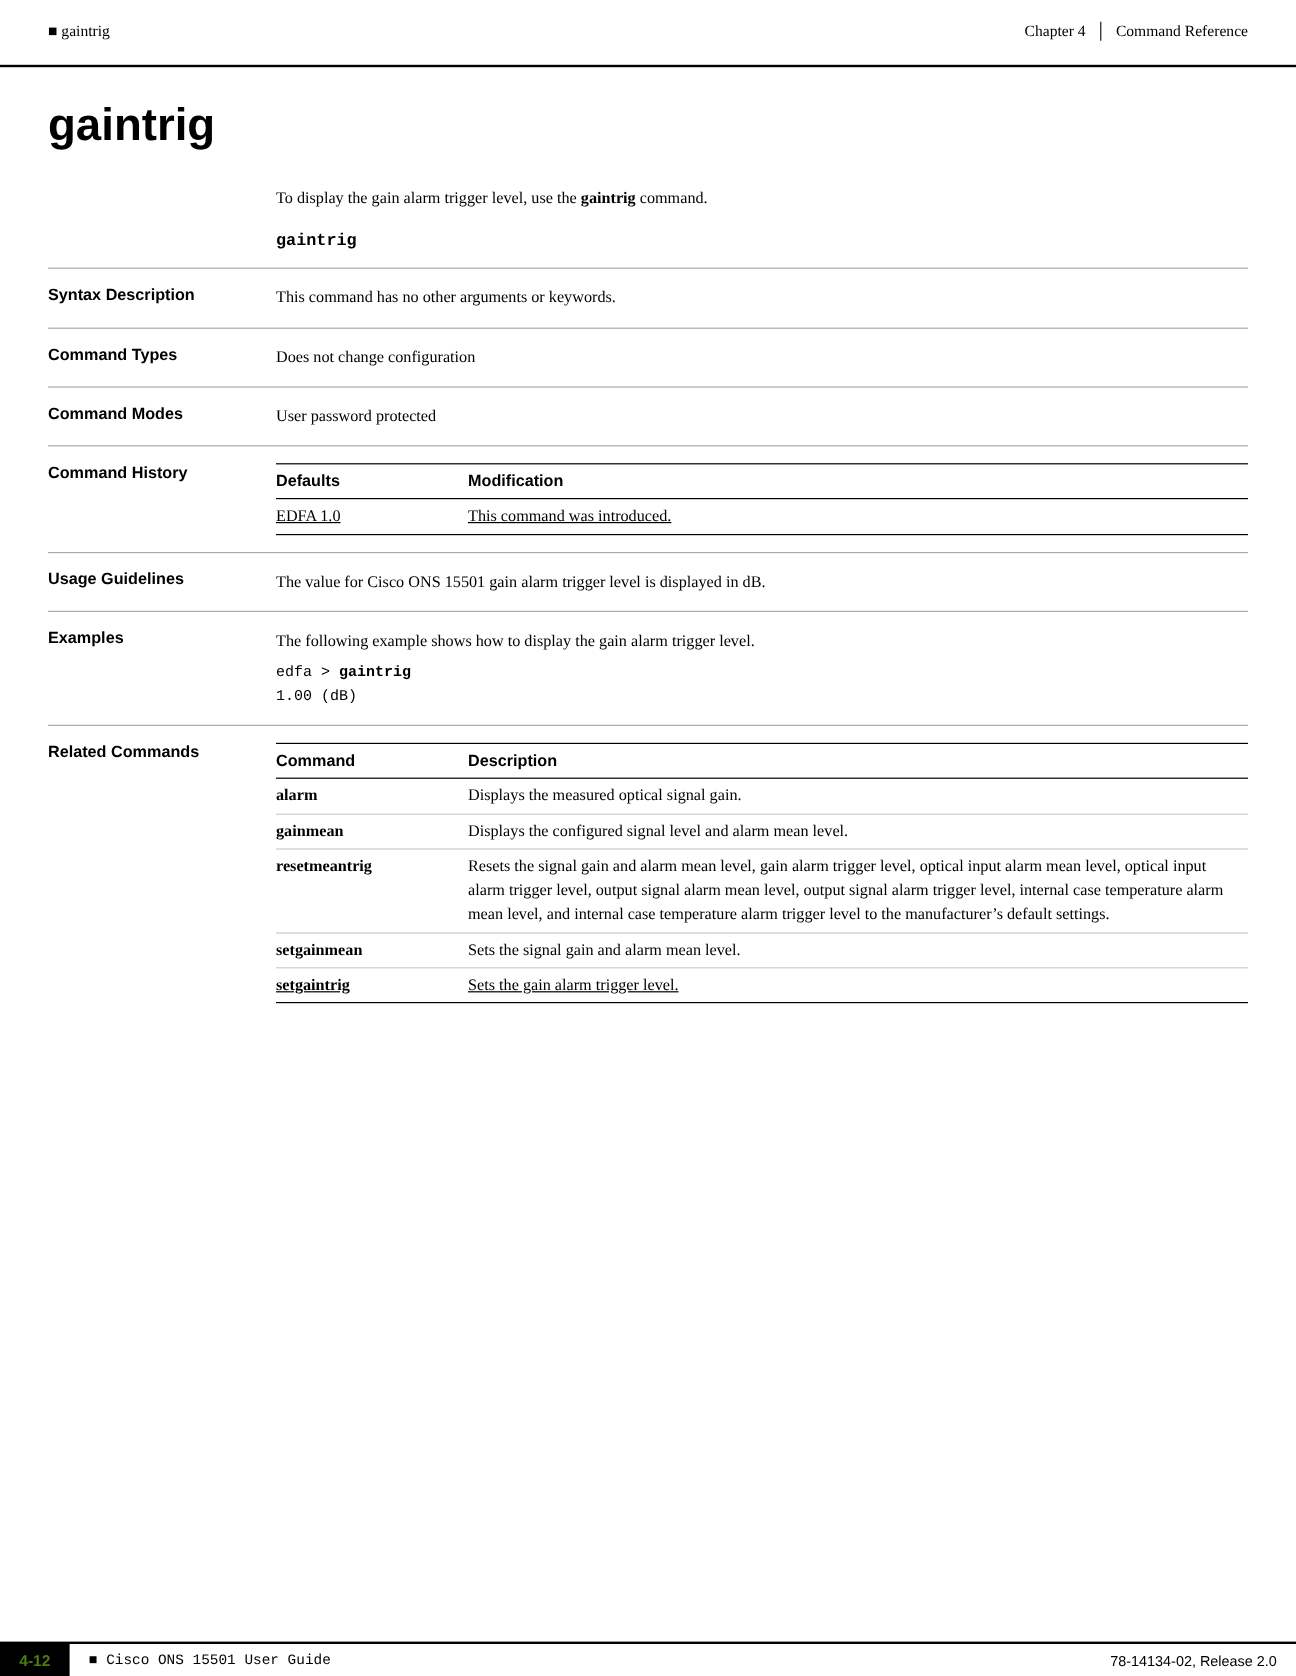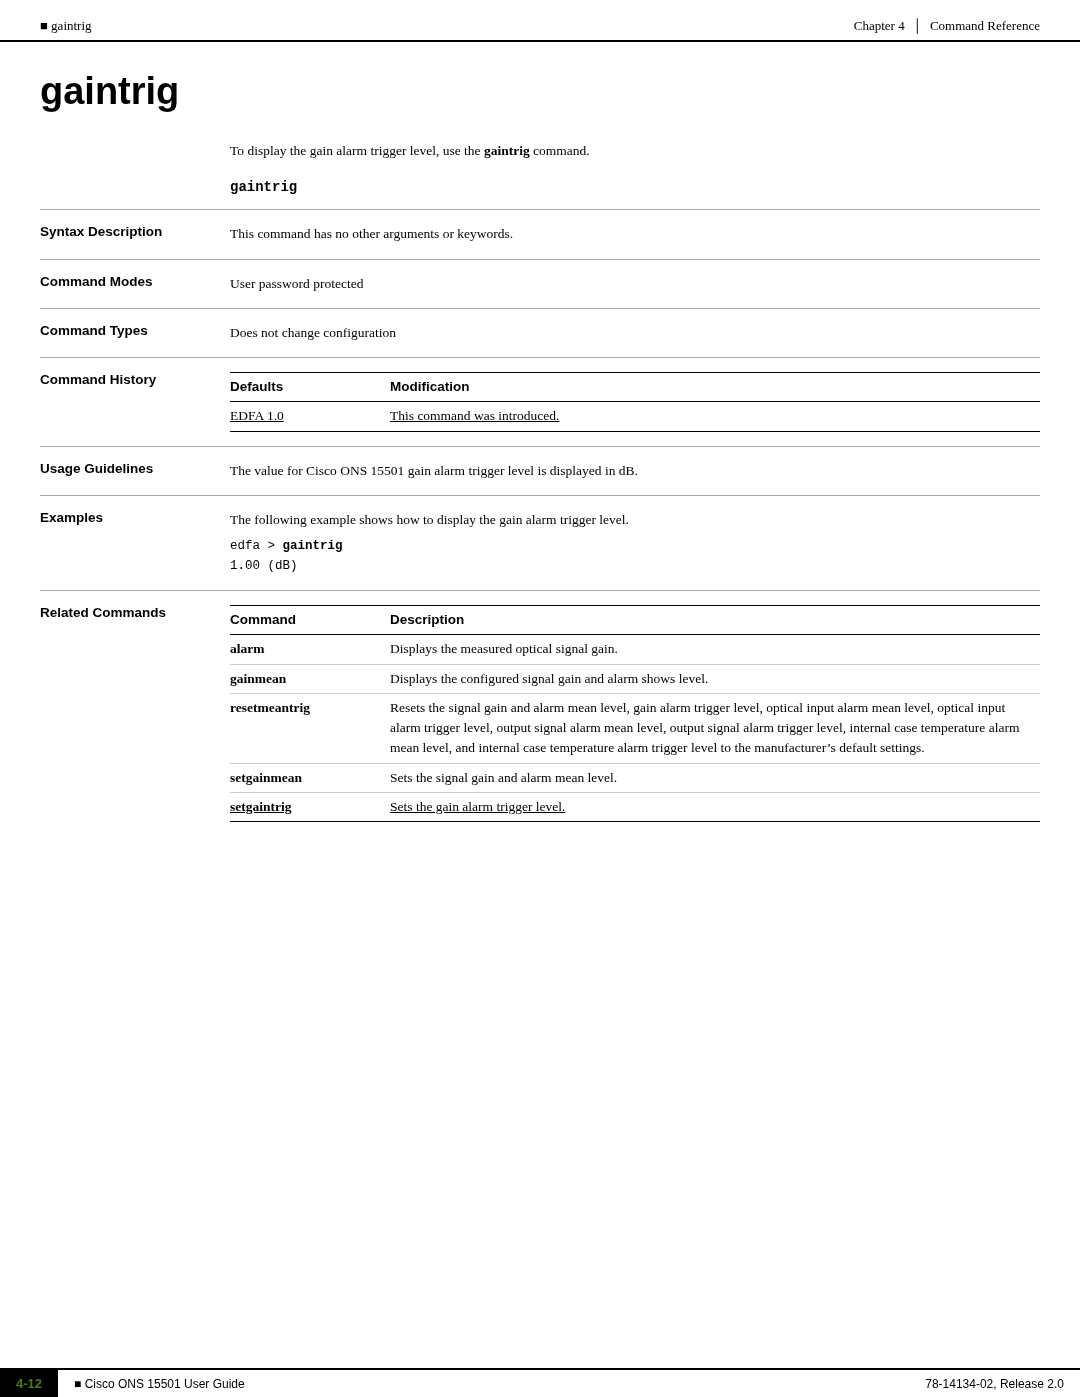--- a/index.html
+++ b/index.html
@@ -11,21 +11,21 @@
       width: 1080px;
       min-height: 1397px;
       position: relative;
     }
 
     
     .page-header {
       display: flex;
       justify-content: flex-end;
       align-items: flex-end;
-      padding: 18px 40px 6px 40px;
+      padding: 18px 40px 20px 40px;
       border-bottom: 2px solid #000;
     }
     .page-header-left {
       position: absolute;
       left: 40px;
       top: 18px;
       font-size: 13px;
     }
     .header-chapter {
       font-size: 13px;
@@ -143,21 +143,21 @@
       background: #000;
       color: #4d7c0f;
       font-size: 13px;
       font-weight: bold;
       padding: 6px 16px;
       font-family: Arial, Helvetica, sans-serif;
     }
     .footer-guide {
       font-size: 12px;
       padding: 6px 16px;
-      font-family: Liberation Sans, sans-serif;
+      font-family: Liberation Mono, monospace;
     }
     .footer-right {
       margin-left: auto;
       font-size: 12px;
       padding: 6px 16px;
       font-family: Arial, Helvetica, sans-serif;
     }
 
     b, strong {
       font-family: inherit;
@@ -188,27 +188,27 @@
     <span>gaintrig</span>
   </div>
 
   <div class="section-row">
     <div class="section-label">Syntax Description</div>
     <div class="section-content">This command has no other arguments or keywords.</div>
   </div>
 
 
   <div class="section-row">
+    <div class="section-label">Command Types</div>
+    <div class="section-content">Does not change configuration</div>
+  </div>
+
+  <div class="section-row">
     <div class="section-label">Command Modes</div>
     <div class="section-content">User password protected</div>
-  </div>
-
-  <div class="section-row">
-    <div class="section-label">Command Types</div>
-    <div class="section-content">Does not change configuration</div>
   </div>
 
   <div class="section-row">
     <div class="section-label">Command History</div>
     <div class="section-content">
       <table class="cmd-table">
         <thead>
           <tr>
             <th class="col-release">Defaults</th>
             <th class="col-mod">Modification</th>
@@ -250,21 +250,21 @@
             <th class="col-desc">Description</th>
           </tr>
         </thead>
         <tbody id="related-table-body">
         <tr>
               <td><b>alarm</b></td>
               <td>Displays the measured optical signal gain.</td>
             </tr>
             <tr>
               <td><b>gainmean</b></td>
-              <td>Displays the configured signal gain and alarm shows level.</td>
+              <td>Displays the configured signal level and alarm mean level.</td>
             </tr>
             <tr>
               <td><b>resetmeantrig</b></td>
               <td>Resets the signal gain and alarm mean level, gain alarm trigger level, optical input alarm mean level, optical input alarm trigger level, output signal alarm mean level, output signal alarm trigger level, internal case temperature alarm mean level, and internal case temperature alarm trigger level to the manufacturer’s default settings.</td>
             </tr>
             <tr>
               <td><b>setgainmean</b></td>
               <td>Sets the signal gain and alarm mean level.</td>
             </tr>
             <tr>

